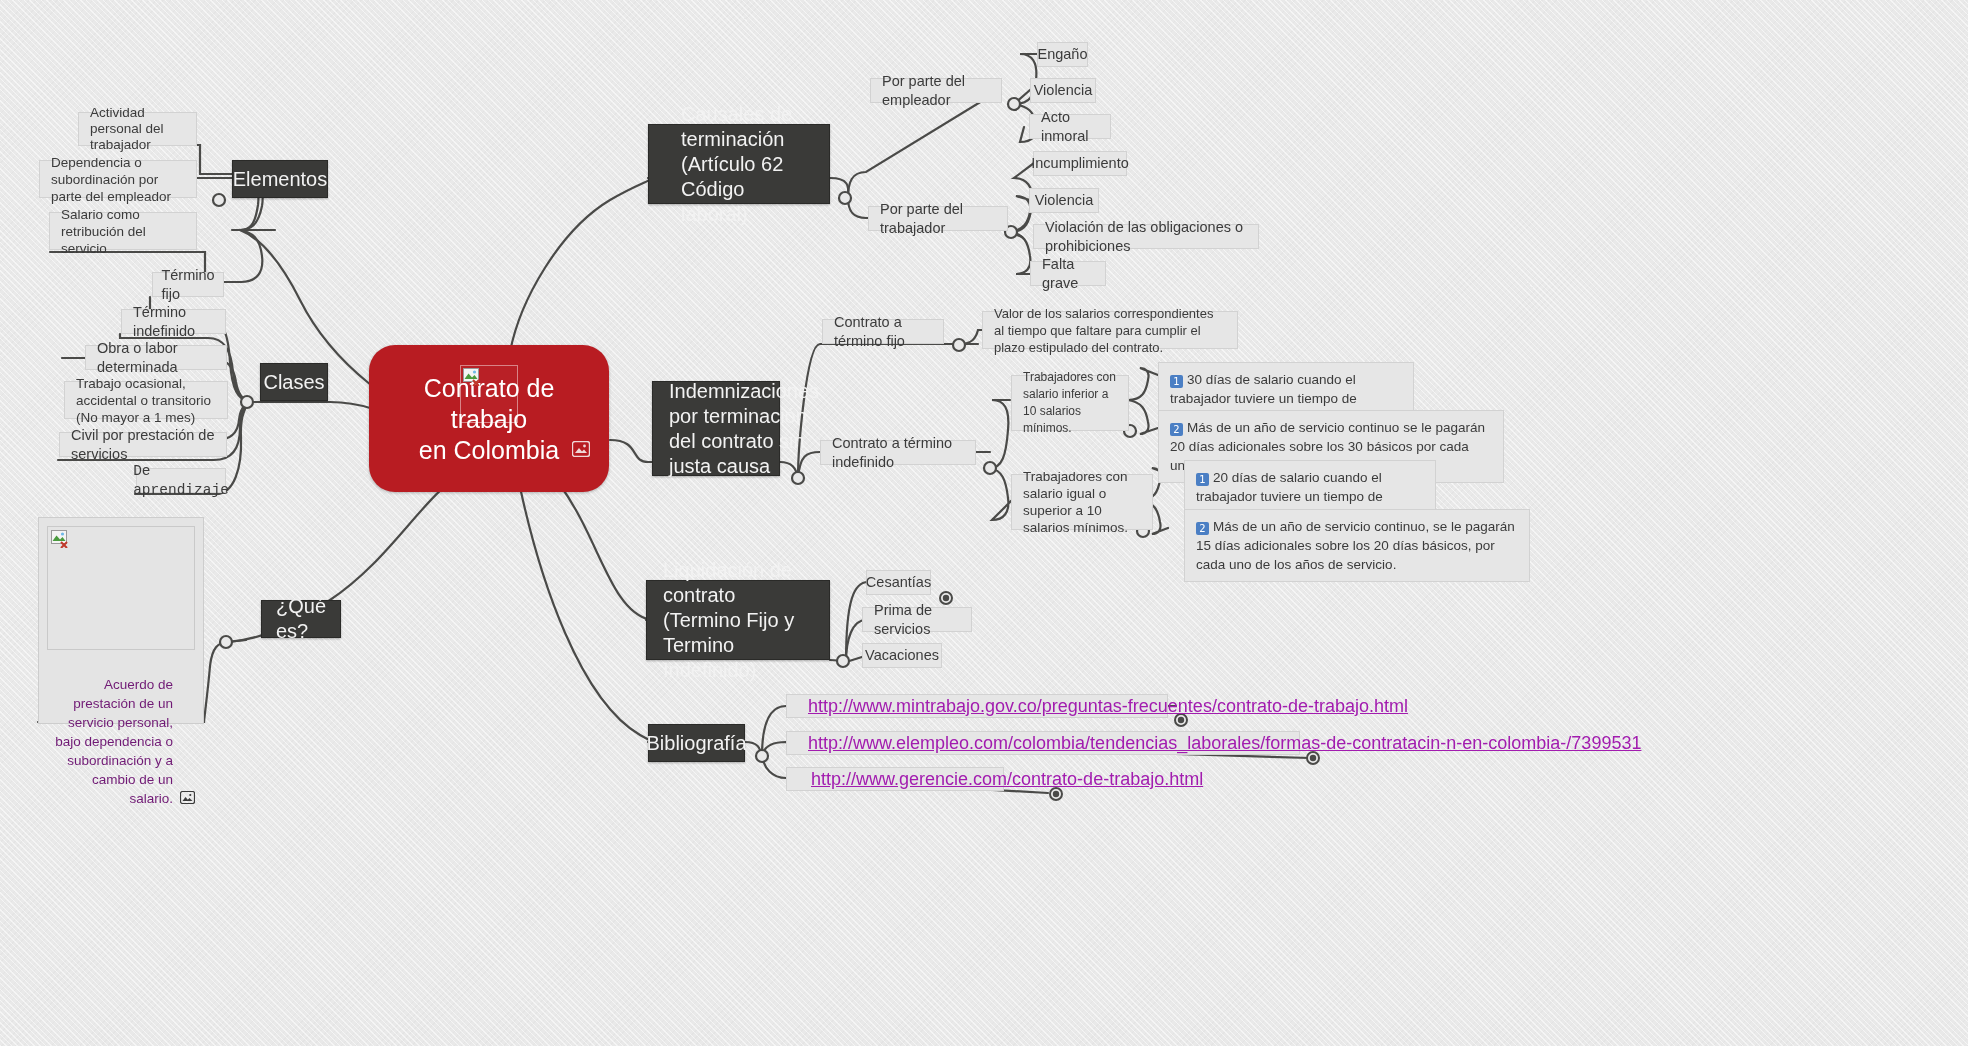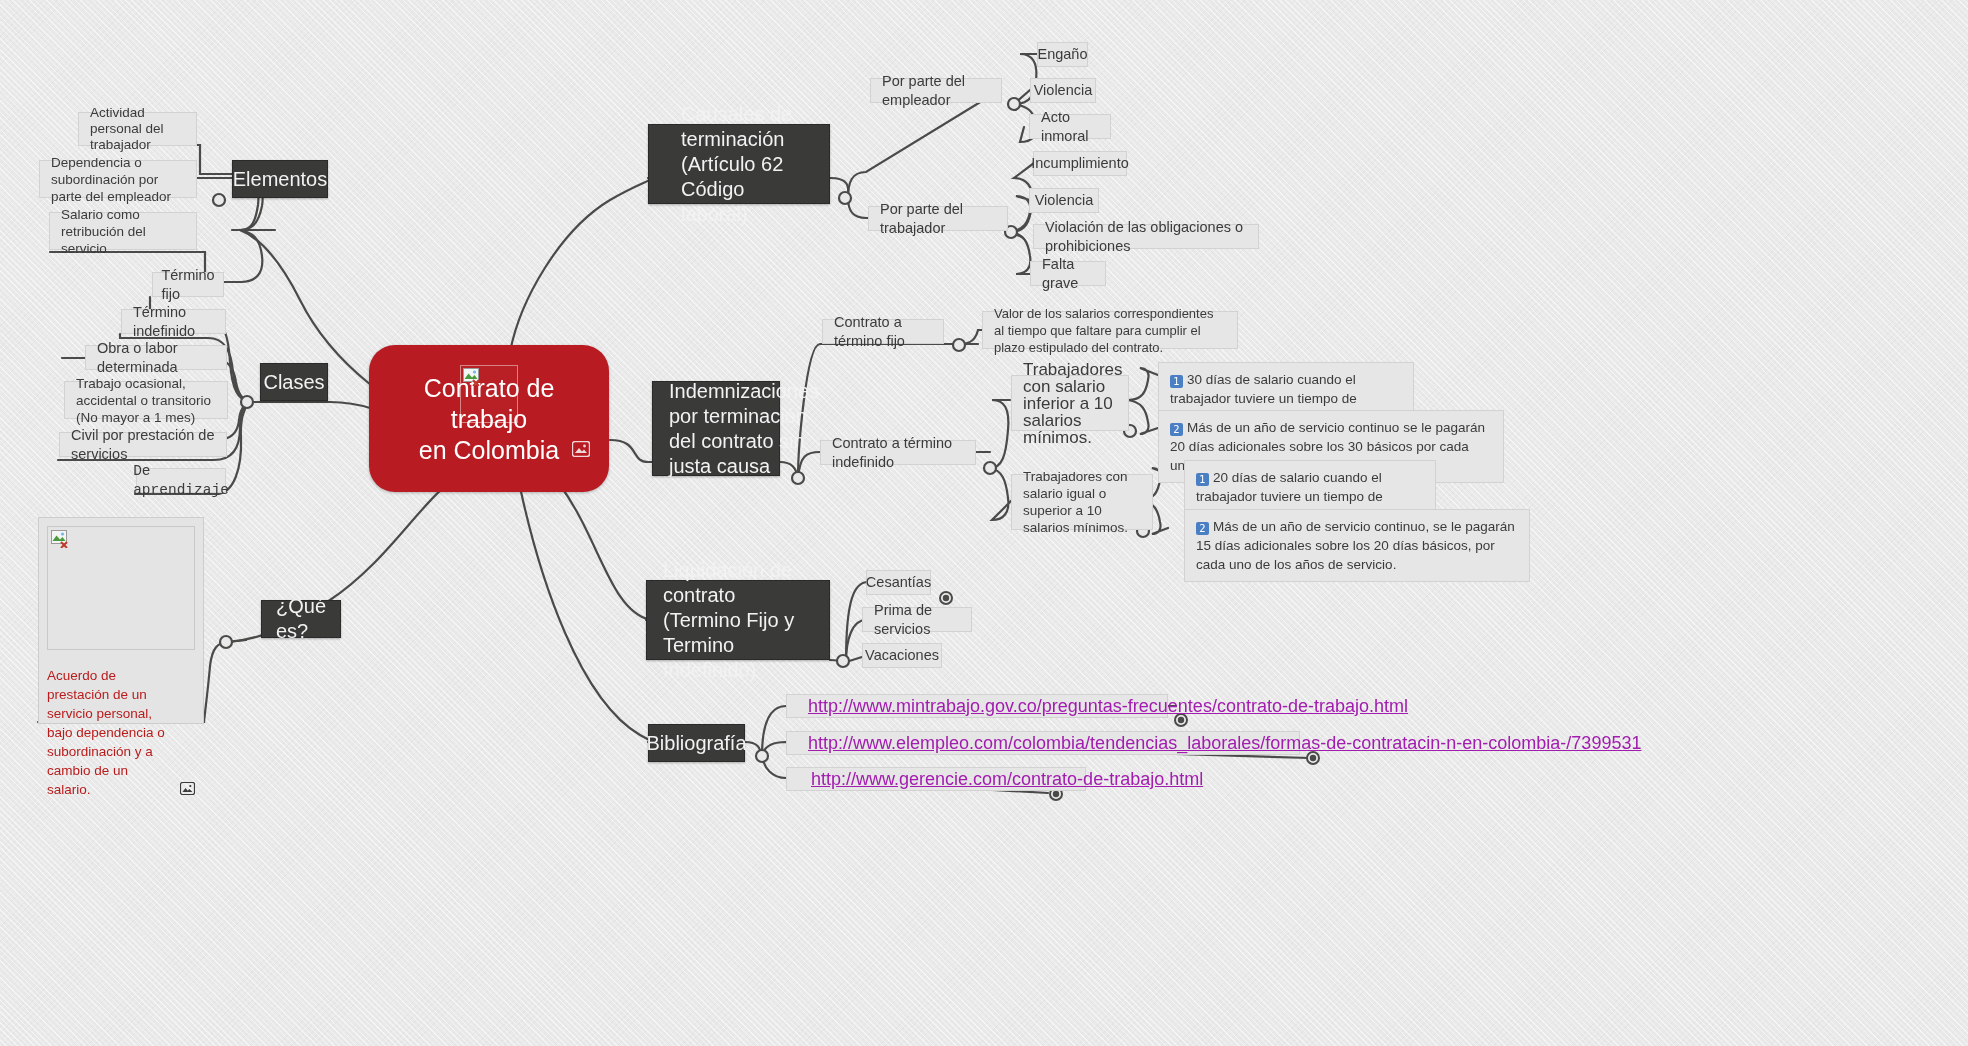--- a/index.html
+++ b/index.html
@@ -77,21 +77,21 @@
     border:1px solid #cdcdcd;
     padding:8px;
     box-sizing:border-box;
   }
   .imgcard .ph{
     border:1px solid #c9c9c9;
     background:#e4e4e4;
     width:100%;height:124px;position:relative;box-sizing:border-box;
   }
   .imgcard .cap{
-    color:#b91c1c;font-size:13.5px;line-height:19px;margin-top:16px;padding-right:22px;position:relative;
+    color:#701a75;font-size:13.5px;line-height:19px;margin-top:25px;padding-right:22px;position:relative;text-align:right;
   }
   .cap-ico{position:absolute;right:0;bottom:4px;width:15px;height:13px;}
 
   
   .linknode{
     background:#e6e6e6;border:1px solid #d2d2d2;
     padding:6px 10px;display:flex;align-items:center;box-sizing:border-box;
   }
   .linknode a{
     color:#a21caf;font-size:18px;text-decoration:underline;white-space:nowrap;margin-left:11px;
@@ -323,21 +323,21 @@
 </div>
 <div class="node sub center" style="left:822px;top:319px;width:122px;height:25px;">
   <span>Contrato a término fijo</span>
 </div>
 <div class="node sub" style="left:982px;top:311px;width:256px;height:38px;font-size:13px;line-height:17px;">
   <span>Valor de los salarios correspondientes al tiempo que faltare para cumplir el plazo estipulado del contrato.</span>
 </div>
 <div class="node sub center" style="left:820px;top:440px;width:156px;height:25px;">
   <span>Contrato a término indefinido</span>
 </div>
-<div class="node sub" style="left:1011px;top:375px;width:118px;height:56px;font-size:17px;line-height:17px;">
+<div class="node sub" style="left:1011px;top:375px;width:118px;height:56px;font-size:12px;line-height:17px;">
   <span>Trabajadores con salario inferior a 10 salarios mínimos.</span>
 </div>
 <div class="node numnote" style="left:1158px;top:362px;width:256px;">
   <span class="keycap">1</span><span>30 días de salario cuando el trabajador tuviere un tiempo de servicio no mayor de un año.</span>
 </div>
 <div class="node numnote" style="left:1158px;top:410px;width:346px;">
   <span class="keycap">2</span><span>Más de un año de servicio continuo se le pagarán 20 días adicionales sobre los 30 básicos por cada uno de los años de servicio.</span>
 </div>
 <div class="node sub" style="left:1011px;top:474px;width:142px;height:56px;font-size:13.5px;line-height:17px;">
   <span>Trabajadores con salario igual o superior a 10 salarios mínimos.</span>
@@ -364,15 +364,15 @@
 
 <div class="node main-branch single" style="left:648px;top:724px;width:97px;height:38px;">
   <span>Bibliografía</span>
 </div>
 <div class="node linknode" style="left:786px;top:694px;width:382px;height:24px;">
   <a href="#">http://www.mintrabajo.gov.co/preguntas-frecuentes/contrato-de-trabajo.html</a>
 </div>
 <div class="node linknode" style="left:786px;top:731px;width:514px;height:24px;">
   <a href="#">http://www.elempleo.com/colombia/tendencias_laborales/formas-de-contratacin-n-en-colombia-/7399531</a>
 </div>
-<div class="node linknode" style="left:786px;top:767px;width:300px;height:24px;padding-left:13px;">
+<div class="node linknode" style="left:786px;top:767px;width:218px;height:24px;padding-left:13px;">
   <a href="#">http://www.gerencie.com/contrato-de-trabajo.html</a>
 </div>
 
 </body></html>

